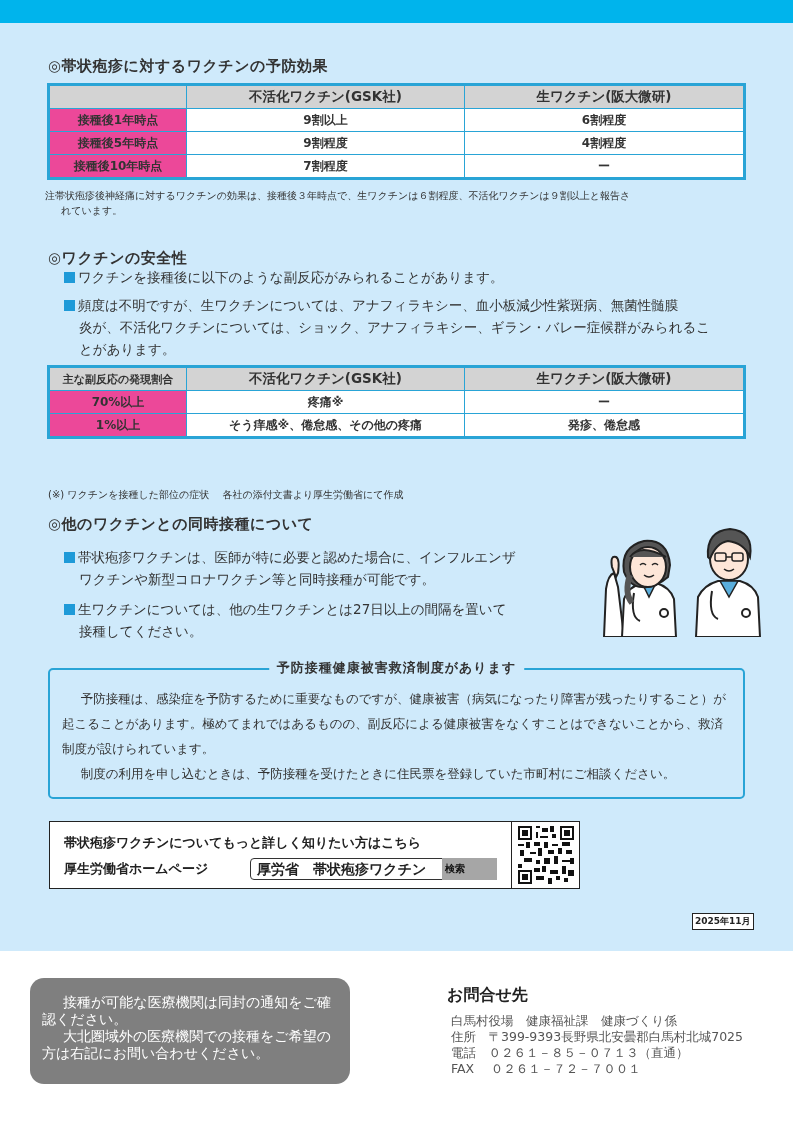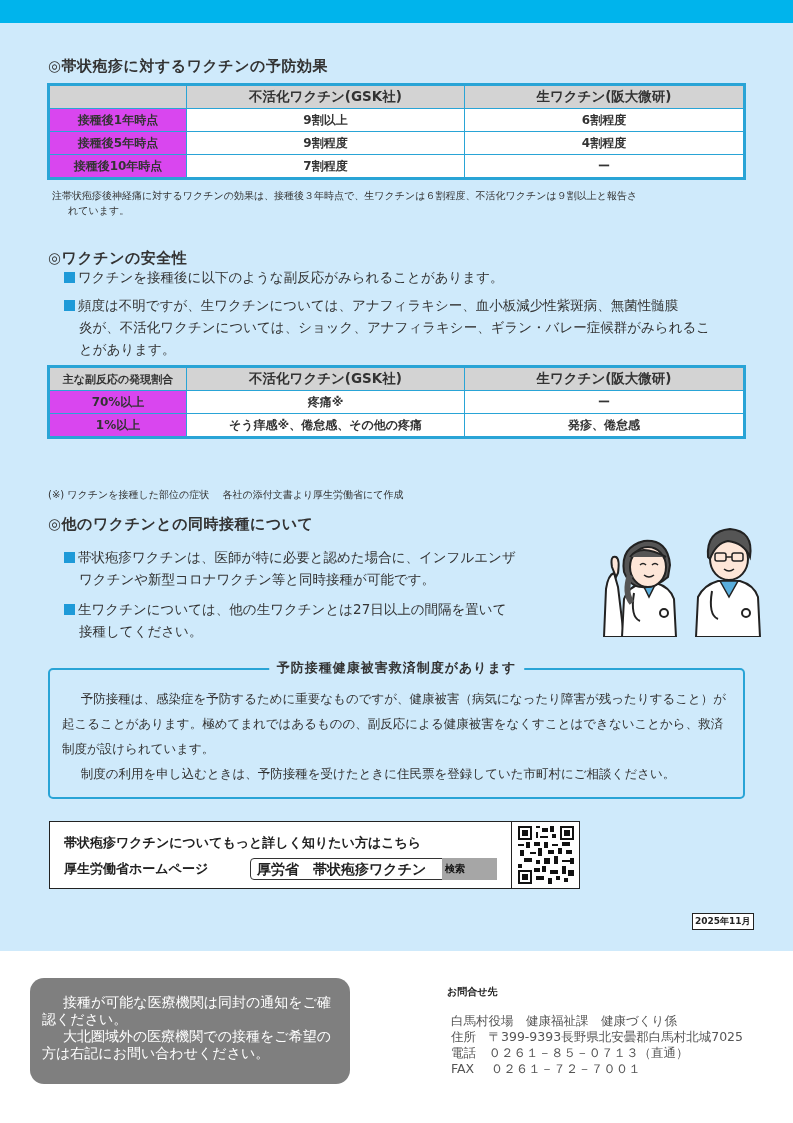--- a/index.html
+++ b/index.html
@@ -7,25 +7,25 @@
     body { font-family: "DejaVu Sans", "Liberation Sans", sans-serif; color: #2b2b2b; position: relative; }
 
     .top-bar { position: absolute; left: 0; top: 0; width: 793px; height: 23px; background: #00b4ec; }
     .panel { position: absolute; left: 0; top: 23px; width: 793px; height: 928px; background: #cfeafb; }
 
     .sec-title { position: absolute; left: 48px; font-size: 15px; font-weight: bold; color: #333; letter-spacing: 0.5px; }
 
     table.grid { position: absolute; border-collapse: collapse; font-size: 12px; font-weight: bold; color: #333; }
     table.grid td, table.grid th { border: 1.5px solid #29a4d6; text-align: center; height: 23px; }
     table.grid th { background: #d3d3d3; font-size: 13.5px; font-weight: bold; }
-    table.grid td.rowhead { background: #d946ef; }
+    table.grid td.rowhead { background: #ec4899; }
     table.grid td.cell { background: #ffffff; }
     table.grid { outline: 2px solid #29a4d6; }
 
-    .note { position: absolute; left: 52px; font-size: 10px; color: #333; line-height: 15px; }
+    .note { position: absolute; left: 45px; font-size: 10px; color: #333; line-height: 15px; }
 
     .bullet { position: absolute; font-size: 13.5px; line-height: 22px; color: #333; }
     .bullet .sq { display: inline-block; width: 11px; height: 11px; background: #1e9ad8; margin-right: 3px; vertical-align: -1px; }
     .bullet .indent { padding-left: 15px; display: block; }
 
     .relief-box { position: absolute; left: 48px; top: 668px; width: 697px; height: 131px; border: 2px solid #29a4d6; border-radius: 5px; }
     .relief-title { position: absolute; left: 50%; top: -11px; transform: translateX(-50%); background: #cfeafb; padding: 0 8px; font-size: 13px; font-weight: bold; color: #333; letter-spacing: 1px; white-space: nowrap; }
     .relief-body { position: absolute; left: 12px; top: 16px; width: 670px; font-size: 12.5px; line-height: 25px; color: #333; }
     .relief-body p { text-indent: 1.5em; }
 
@@ -36,21 +36,21 @@
     .search-text { position: absolute; left: 6px; top: 2px; font-size: 14px; font-weight: bold; color: #222; white-space: nowrap; }
     .search-btn { position: absolute; right: -1px; top: -1px; width: 55px; height: 22px; background: #a6a6a6; font-size: 10px; font-weight: bold; color: #111; padding-left: 3px; line-height: 21px; }
     .qr-wrap { position: absolute; right: 0; top: 0; width: 68px; height: 66px; border-left: 1.5px solid #222; background: #fff; }
     .qr-wrap svg { position: absolute; left: 6px; top: 4px; }
 
     .date-box { position: absolute; left: 692px; top: 913px; padding: 1px 2px; border: 1px solid #222; background: #fff; font-size: 9px; font-weight: bold; color: #222; }
 
     .gray-box { position: absolute; left: 30px; top: 978px; width: 320px; height: 106px; background: #7f7f7f; border-radius: 14px; color: #fff; font-size: 14px; line-height: 17px; padding: 16px 10px 0 12px; }
     .gray-box p { text-indent: 1.5em; }
 
-    .contact-title { position: absolute; left: 447px; top: 985px; font-size: 10px; font-weight: bold; color: #222; }
+    .contact-title { position: absolute; left: 447px; top: 985px; font-size: 16px; font-weight: bold; color: #222; }
     .contact-lines { position: absolute; left: 451px; top: 1013px; font-size: 12.5px; line-height: 16px; color: #555; white-space: pre; }
 
     .doctors { position: absolute; left: 594px; top: 517px; width: 186px; height: 120px; }
   </style>
 </head>
 <body>
 
 <div class="top-bar"></div>
 <div class="panel"></div>
 

